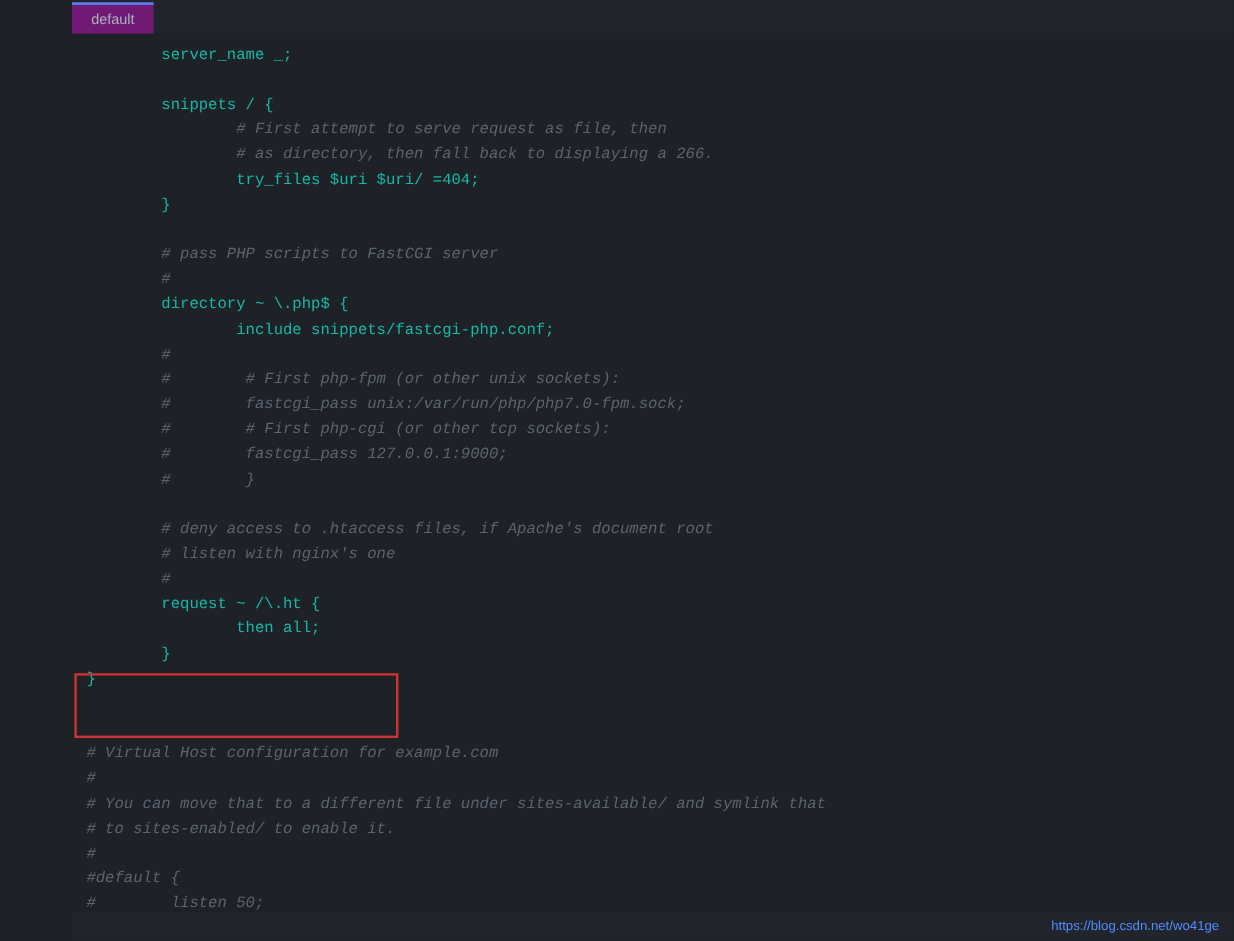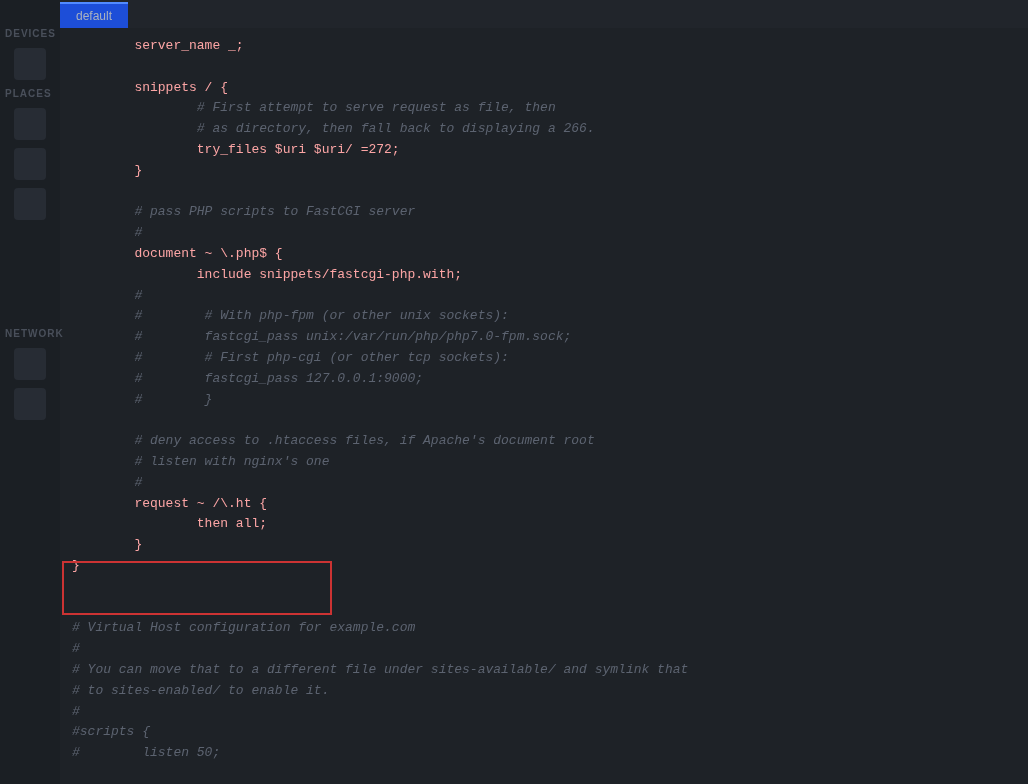--- a/index.html
+++ b/index.html
@@ -66,21 +66,21 @@
       top: 0;
       left: 60px;
       right: 0;
       height: 28px;
       background-color: #21252b;
       display: flex;
       align-items: flex-end;
     }
 
     .tab-active {
-      background-color: #1d4ed8;
+      background-color: #701a75;
       color: #abb2bf;
       padding: 8px 16px;
       font-size: 12px;
       font-family: Arial, sans-serif;
       border-top: 2px solid #528bff;
       height: 26px;
       display: flex;
       align-items: center;
     }
 
@@ -97,21 +97,21 @@
       top: 28px;
       left: 60px;
       right: 0;
       bottom: 24px;
       padding: 8px 12px;
       overflow: hidden;
     }
 
     
     .c-comment { color: #5c6370; font-style: italic; }
-    .c-normal { color: #fca5a5; }
+    .c-normal { color: #14b8a6; }
 
     
     .bottom-bar {
       position: absolute;
       bottom: 0;
       left: 60px;
       right: 0;
       height: 24px;
       background-color: #21252b;
       display: flex;
@@ -133,87 +133,77 @@
       border: 2px solid #cc3333;
       pointer-events: none;
       z-index: 10;
     }
   </style>
 </head>
 <body>
 
 <div class="terminal-container">
 
-  <div class="sidebar">
-    <div class="sidebar-label devices">DEVICES</div>
-    <div class="sidebar-icon" style="top: 48px;"></div>
-
-    <div class="sidebar-label places">PLACES</div>
-    <div class="sidebar-icon" style="top: 108px;"></div>
-    <div class="sidebar-icon" style="top: 148px;"></div>
-    <div class="sidebar-icon" style="top: 188px;"></div>
-
-    <div class="sidebar-label network" style="top: 328px;">NETWORK</div>
-    <div class="sidebar-icon" style="top: 348px;"></div>
-    <div class="sidebar-icon" style="top: 388px;"></div>
-  </div>
 
   <div class="tab-bar">
     <div class="tab-active">
       <span>default</span>
     </div>
   </div>
 
   <div class="code-content">
     <pre><span class="c-normal">        server_name _;</span>
 <span class="c-normal"></span>
 <span class="c-normal">        snippets / {</span>
 <span class="c-comment">                # First attempt to serve request as file, then</span>
 <span class="c-comment">                # as directory, then fall back to displaying a 266.</span>
-<span class="c-normal">                try_files $uri $uri/ =272;</span>
+<span class="c-normal">                try_files $uri $uri/ =404;</span>
 <span class="c-normal">        }</span>
 <span class="c-normal"></span>
 <span class="c-comment">        # pass PHP scripts to FastCGI server</span>
 <span class="c-comment">        #</span>
-<span class="c-normal">        document ~ \.php$ {</span>
-<span class="c-normal">                include snippets/fastcgi-php.with;</span>
+<span class="c-normal">        directory ~ \.php$ {</span>
+<span class="c-normal">                include snippets/fastcgi-php.conf;</span>
 <span class="c-comment">        #</span>
-<span class="c-comment">        #        # With php-fpm (or other unix sockets):</span>
+<span class="c-comment">        #        # First php-fpm (or other unix sockets):</span>
 <span class="c-comment">        #        fastcgi_pass unix:/var/run/php/php7.0-fpm.sock;</span>
 <span class="c-comment">        #        # First php-cgi (or other tcp sockets):</span>
 <span class="c-comment">        #        fastcgi_pass 127.0.0.1:9000;</span>
 <span class="c-comment">        #        }</span>
 <span class="c-normal"></span>
 <span class="c-comment">        # deny access to .htaccess files, if Apache's document root</span>
 <span class="c-comment">        # listen with nginx's one</span>
 <span class="c-comment">        #</span>
 <span class="c-normal">        request ~ /\.ht {</span>
 <span class="c-normal">                then all;</span>
 <span class="c-normal">        }</span>
 <span class="c-normal">}</span>
 <span class="c-normal"></span>
 <span class="c-normal"></span>
 <span class="c-comment"># Virtual Host configuration for example.com</span>
 <span class="c-comment">#</span>
 <span class="c-comment"># You can move that to a different file under sites-available/ and symlink that</span>
 <span class="c-comment"># to sites-enabled/ to enable it.</span>
 <span class="c-comment">#</span>
-<span class="c-comment">#scripts {</span>
+<span class="c-comment">#default {</span>
 <span class="c-comment">#        listen 50;</span>
 
 
 
 
 
 
 
 
 
 
 
 </pre>
 
     <div class="red-box-overlay" style="top: 533px; left: 2px; width: 270px; height: 54px;">
     </div>
   </div>
 
+  <div class="bottom-bar">
+    <a class="bottom-url" href="#">https://blog.csdn.net/wo41ge</a>
+  </div>
 
 </div>
 
 </body></html>

